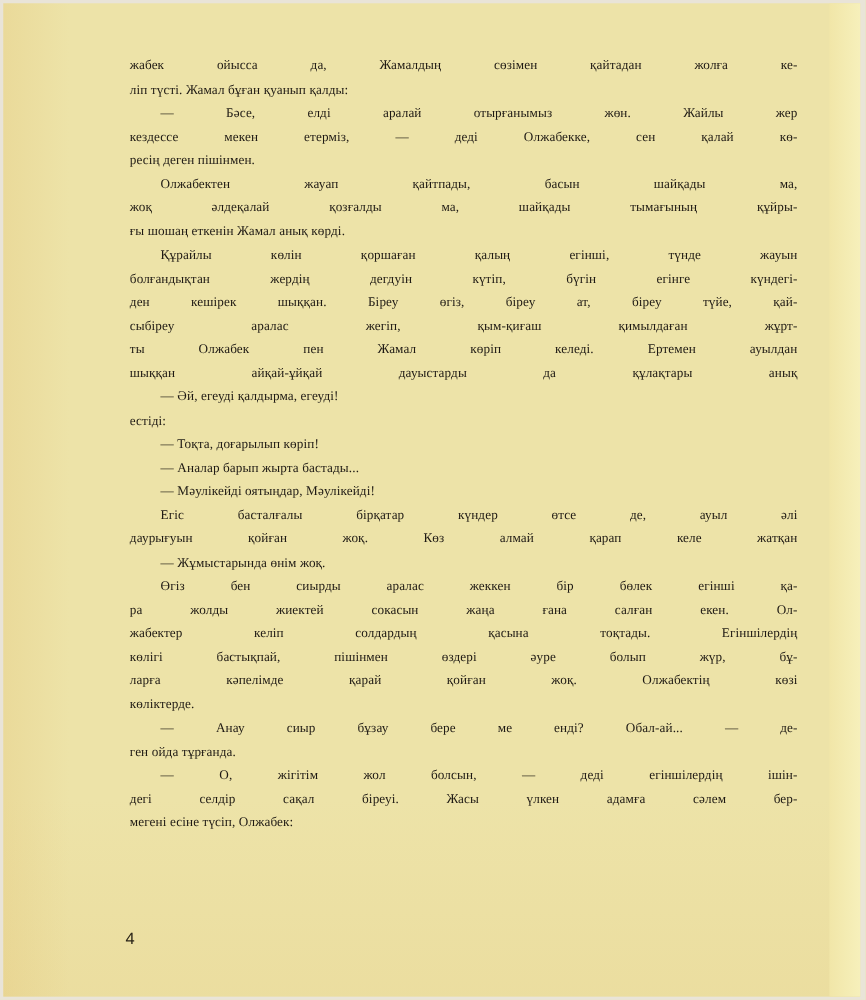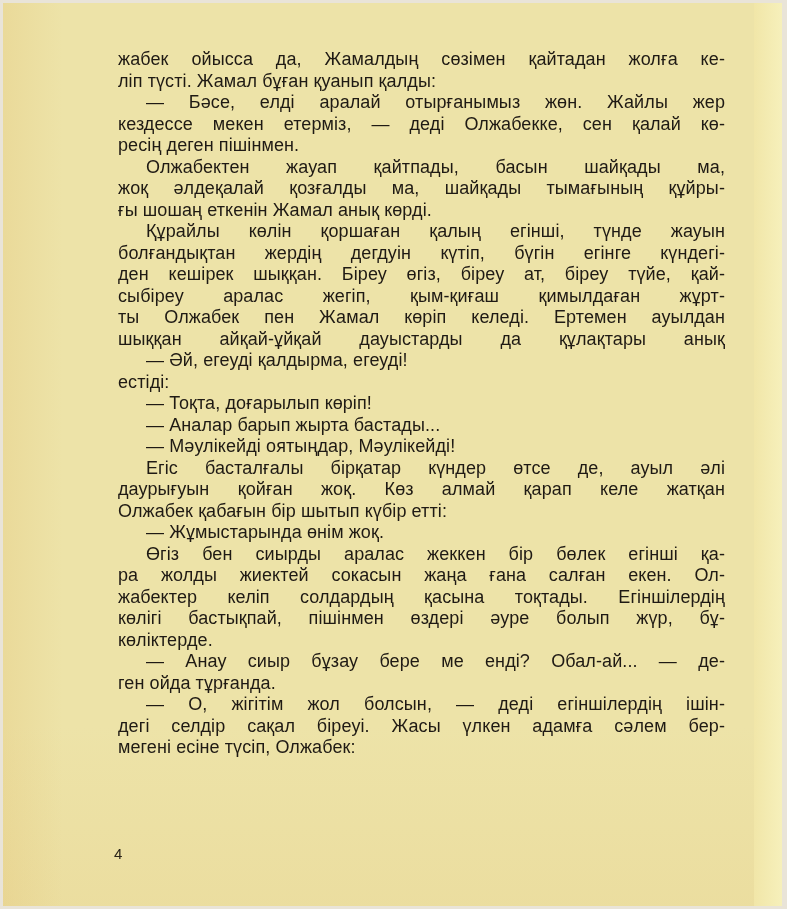--- a/index.html
+++ b/index.html
@@ -14,22 +14,22 @@
       linear-gradient(90deg, rgba(225,190,110,0.25) 0px, rgba(0,0,0,0) 60px),
       linear-gradient(180deg, rgba(0,0,0,0) 80%, rgba(225,190,110,0.15) 100%),
       #ede3a8;
   }
   .right-strip {
     position: absolute; right: 0; top: 0; width: 28px; height: 100%;
     background: linear-gradient(90deg, #f1e6a8, #f6f0bb);
   }
   .text-block {
     position: absolute; left: 115px; top: 46px; width: 607px;
-    font-family: Liberation Sans, sans-serif;
-    font-size: 18px; line-height: 21.5px; color: #1f1a14;
+    font-family: Liberation Serif, serif;
+    font-size: 12px; line-height: 21.5px; color: #1f1a14;
     letter-spacing: 0.1px;
   }
   .line {
     display: block; white-space: nowrap; text-align: justify;
     text-align-last: justify; height: 21.5px;
   }
   .line.last { text-align-last: left; }
   .line.indent { padding-left: 28px; }
   .page-number {
     position: absolute; left: 111px; top: 842px;
@@ -57,26 +57,26 @@
     <span class="line">сыбіреу аралас жегіп, қым-қиғаш қимылдаған жұрт-</span>
     <span class="line">ты Олжабек пен Жамал көріп келеді. Ертемен ауылдан</span>
     <span class="line">шыққан айқай-ұйқай дауыстарды да құлақтары анық</span>
     <span class="line indent last">— Әй, егеуді қалдырма, егеуді!</span>
     <span class="line last">естіді:</span>
     <span class="line indent last">—  Тоқта, доғарылып көріп!</span>
     <span class="line indent last">— Аналар барып жырта бастады...</span>
     <span class="line indent last">— Мәулікейді оятыңдар, Мәулікейді!</span>
     <span class="line indent">Егіс басталғалы бірқатар күндер өтсе де,  ауыл  әлі</span>
     <span class="line">даурығуын қойған жоқ. Көз алмай қарап келе  жатқан</span>
-    <span class="line last">Олжабек қабағын бір шытып күбір етті:</span>
     <span class="line indent last">— Жұмыстарында өнім жоқ.</span>
     <span class="line indent">Өгіз бен сиырды аралас жеккен бір бөлек егінші қа-</span>
     <span class="line">ра жолды жиектей сокасын жаңа ғана салған  екен. Ол-</span>
     <span class="line">жабектер келіп солдардың қасына тоқтады. Егіншілердің</span>
     <span class="line">көлігі бастықпай, пішінмен өздері әуре болып жүр, бұ-</span>
+    <span class="line">ларға кәпелімде қарай  қойған жоқ. Олжабектің  көзі</span>
     <span class="line last">көліктерде.</span>
     <span class="line indent">— Анау сиыр бұзау бере ме енді? Обал-ай... — де-</span>
     <span class="line last">ген ойда тұрғанда.</span>
     <span class="line indent">— О, жігітім жол болсын, — деді егіншілердің  ішін-</span>
     <span class="line">дегі селдір сақал біреуі. Жасы үлкен адамға сәлем бер-</span>
     <span class="line last">мегені есіне түсіп, Олжабек:</span>
   </div>
 
   <div class="page-number">4</div>
 </div>

